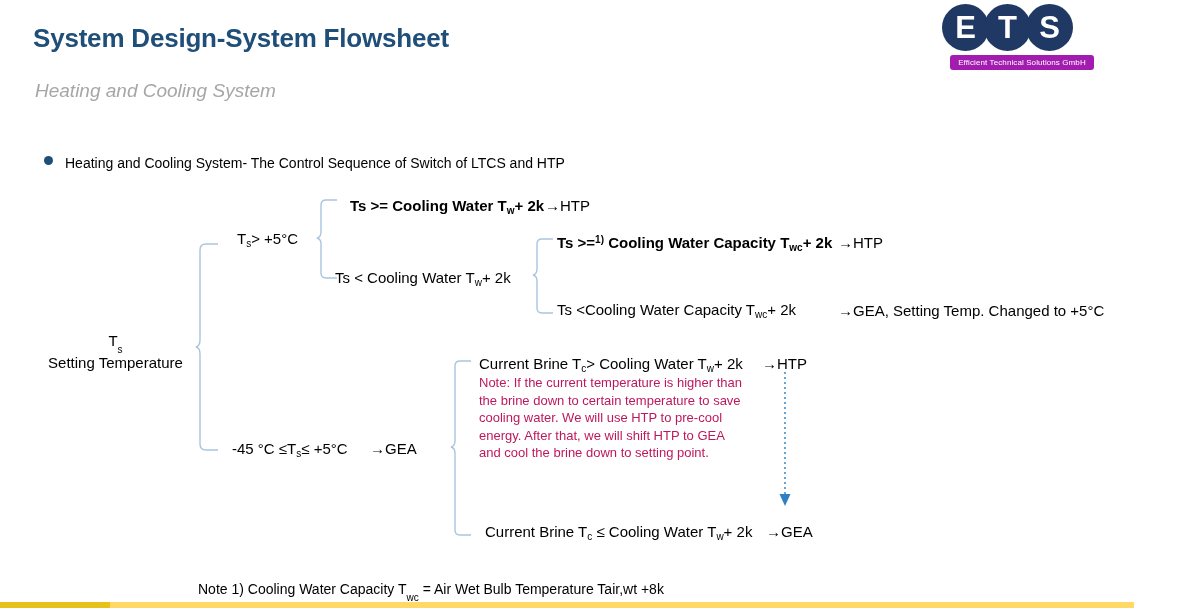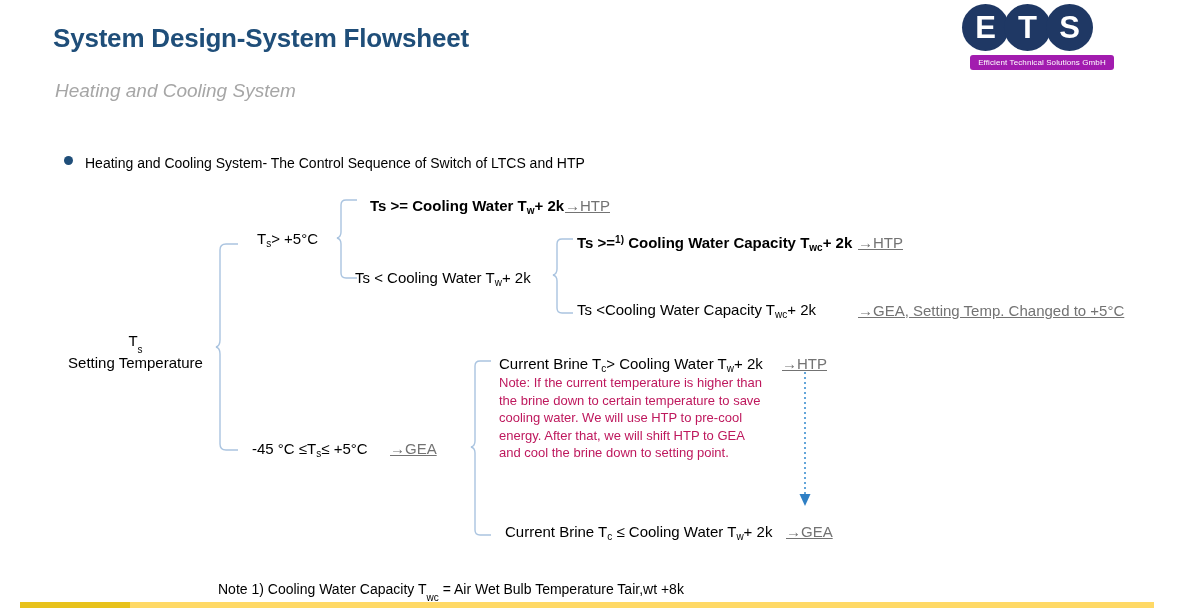--- a/index.html
+++ b/index.html
@@ -10,21 +10,20 @@
   body {
     font-family: "Liberation Sans", sans-serif;
     -webkit-font-smoothing: antialiased;
   }
   #slide {
     position: relative;
     width: 1134px;
     height: 608px;
     background: #ffffff;
     overflow: hidden;
-    margin-left: 20px;
   }
 
   
   #page-title {
     position: absolute;
     left: 33px;
     top: 23px;
     font-size: 26px;
     font-weight: bold;
     color: #1f4e79;
@@ -129,23 +128,22 @@
     position: relative;
     top: 3px;
   }
   .node sup {
     font-size: 10px;
     vertical-align: baseline;
     position: relative;
     top: -5px;
   }
   .arrowlbl {
-    color: #737373;
-    white-space: nowrap;
-    text-decoration: underline;
+    color: #000000;
+    white-space: nowrap;
   }
 
   #root-node {
     position: absolute;
     left: 28px;
     top: 331px;
     width: 175px;
     text-align: center;
     font-size: 15px;
     color: #000000;

